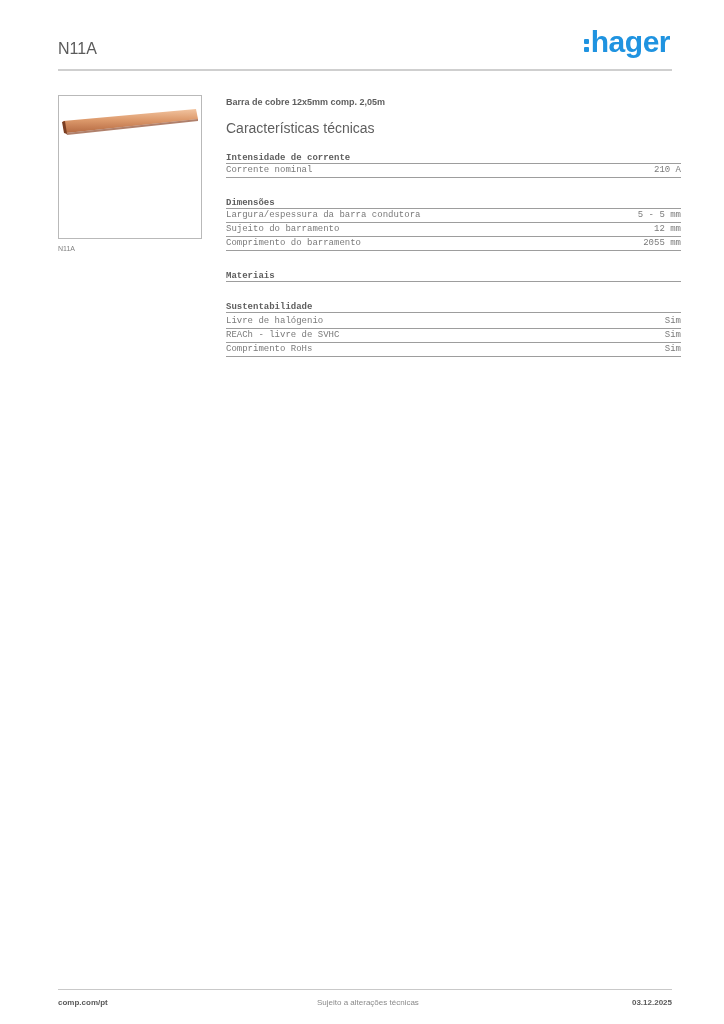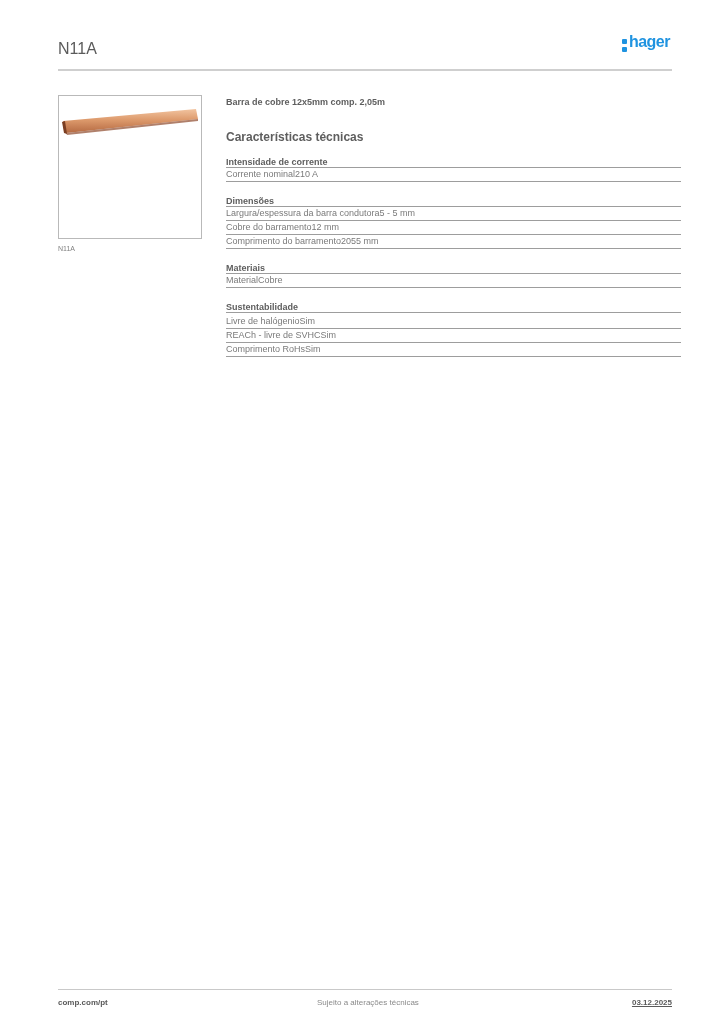--- a/index.html
+++ b/index.html
@@ -2,44 +2,44 @@
 <html><head>
   <meta charset="utf-8">
   <style>
     * { margin: 0; padding: 0; box-sizing: border-box; }
     html, body { width: 724px; height: 1024px; background: #ffffff; }
     body { position: relative; font-family: "Liberation Sans", sans-serif; color: #555555; overflow: hidden; }
 
     .header { position: absolute; left: 58px; top: 22px; width: 614px; height: 48px; }
     .title { position: absolute; left: 0; top: 0; font-size: 16px; font-weight: bold; color: #5b5b5b; letter-spacing: -0.1px; }
     .subtitle { position: absolute; left: 0; top: 18px; font-size: 16px; color: #5b5b5b; }
-    .logo { position: absolute; right: 2px; top: 8px; font-size: 16px; font-weight: bold; color: #1f93e0; letter-spacing: -0.5px; line-height: 24px; }
+    .logo { position: absolute; right: 2px; top: 8px; font-size: 30px; font-weight: bold; color: #1f93e0; letter-spacing: -0.5px; line-height: 24px; }
     .logo .dots { display: inline-block; position: relative; width: 6px; height: 20px; vertical-align: top; margin-right: 1px; }
     .logo .dots i { position: absolute; left: 0; width: 5px; height: 5px; background: #1f93e0; border-radius: 1px; }
     .logo .dots i.d1 { top: 9px; }
     .logo .dots i.d2 { top: 17px; }
     .header-rule { position: absolute; left: 58px; top: 69px; width: 614px; height: 2px; background: #cfcfcf; }
 
     .image-box { position: absolute; left: 58px; top: 95px; width: 144px; height: 144px; border: 1px solid #b9b9b9; background: #fff; }
     .image-caption { position: absolute; left: 58px; top: 245px; font-size: 7px; color: #808080; }
 
     .content { position: absolute; left: 226px; top: 97px; width: 455px; }
     .product-desc { font-size: 9px; font-weight: bold; color: #5e5e5e; height: 13px; }
-    .section-main { margin-top: 20px; font-size: 12px; font-weight: bold; color: #5e5e5e; height: 13px; }
+    .section-main { margin-top: 10px; font-size: 14px; font-weight: normal; color: #5e5e5e; height: 13px; }
 
-    .group { margin-top: 13px; }
+    .group { margin-top: 19px; font-family: Liberation Mono, monospace; }
     .group-title { font-size: 9px; font-weight: bold; color: #5e5e5e; height: 12px; line-height: 12px; border-bottom: 1px solid #9d9d9d; }
-    .row { display: flex; justify-content: flex-start; font-size: 9px; color: #7a7a7a; height: 14px; line-height: 13px; border-bottom: 1px solid #9d9d9d; }
+    .row { display: flex; justify-content: space-between; font-size: 9px; color: #7a7a7a; height: 14px; line-height: 13px; border-bottom: 1px solid #9d9d9d; }
     .row .val { text-align: right; }
     .group.sus .group-title { margin-bottom: 2px; }
 
     .footer-rule { position: absolute; left: 58px; top: 989px; width: 614px; height: 1px; background: #c9c9c9; }
     .footer-left { position: absolute; left: 58px; top: 998px; font-size: 8px; font-weight: bold; color: #5a5a5a; }
     .footer-center { position: absolute; left: 317px; top: 998px; font-size: 8px; color: #8a8a8a; }
-    .footer-right { position: absolute; right: 52px; top: 998px; font-size: 8px; font-weight: bold; color: #5a5a5a; text-decoration: underline; }
+    .footer-right { position: absolute; right: 52px; top: 998px; font-size: 8px; font-weight: bold; color: #5a5a5a; }
   </style>
 </head>
 <body>
 
 <div class="header">
   <div class="subtitle">N11A</div>
   <div class="logo">
     <span class="dots"><i class="d1"></i><i class="d2"></i></span><span>hager</span>
   </div>
 </div>
@@ -73,36 +73,32 @@
     </div>
   </div>
 
   <div class="group">
     <div class="group-title">Dimensões</div>
     <div class="row">
       <span>Largura/espessura da barra condutora</span>
       <span class="val">5 - 5 mm</span>
     </div>
     <div class="row">
-      <span>Cobre do barramento</span>
+      <span>Sujeito do barramento</span>
       <span class="val">12 mm</span>
     </div>
     <div class="row">
       <span>Comprimento do barramento</span>
       <span class="val">2055 mm</span>
     </div>
   </div>
 
 
   <div class="group">
     <div class="group-title">Materiais</div>
-    <div class="row">
-      <span>Material</span>
-      <span class="val">Cobre</span>
-    </div>
   </div>
 
   <div class="group sus">
     <div class="group-title">Sustentabilidade</div>
     <div class="row">
       <span>Livre de halógenio</span>
       <span class="val">Sim</span>
     </div>
     <div class="row">
       <span>REACh - livre de SVHC</span>

